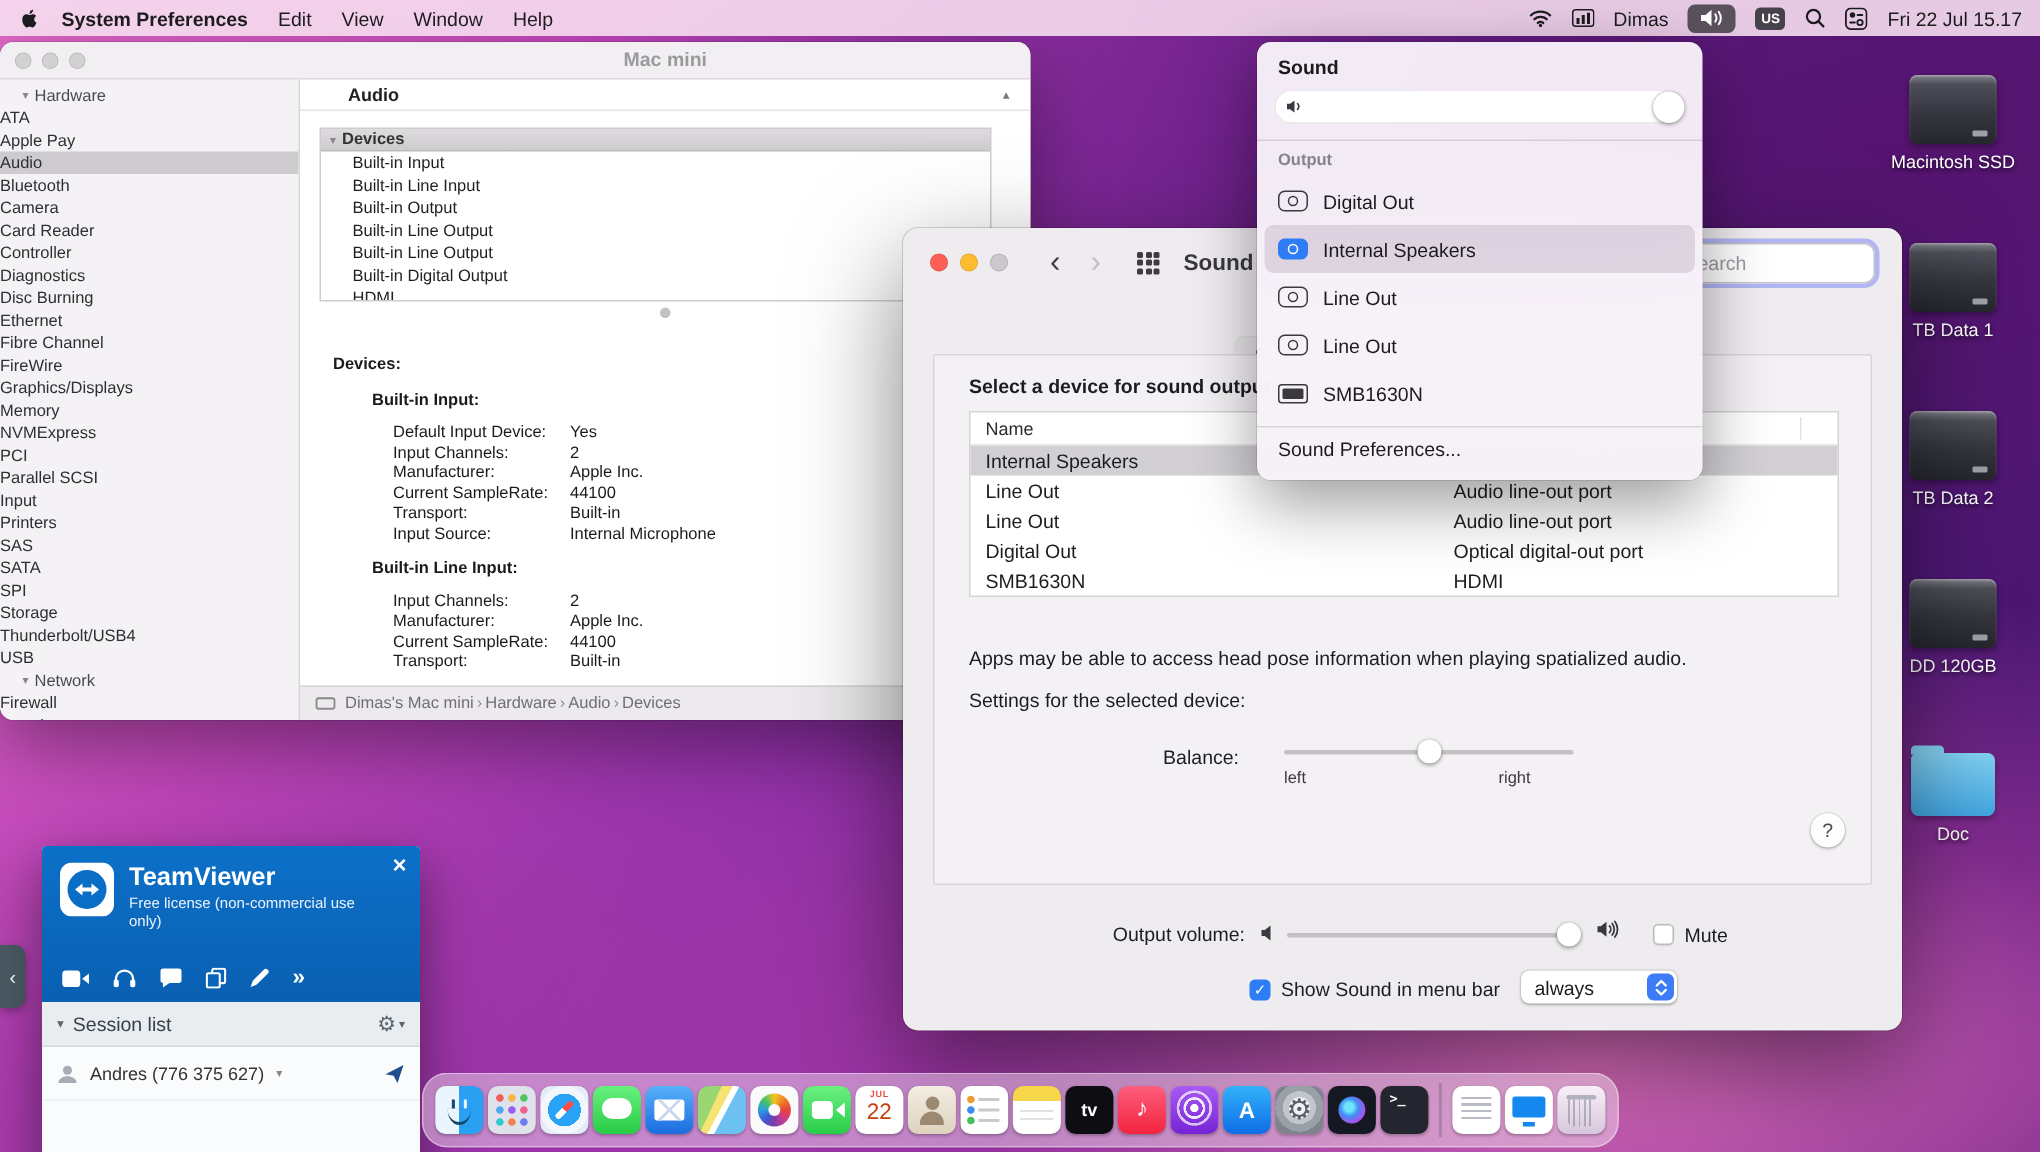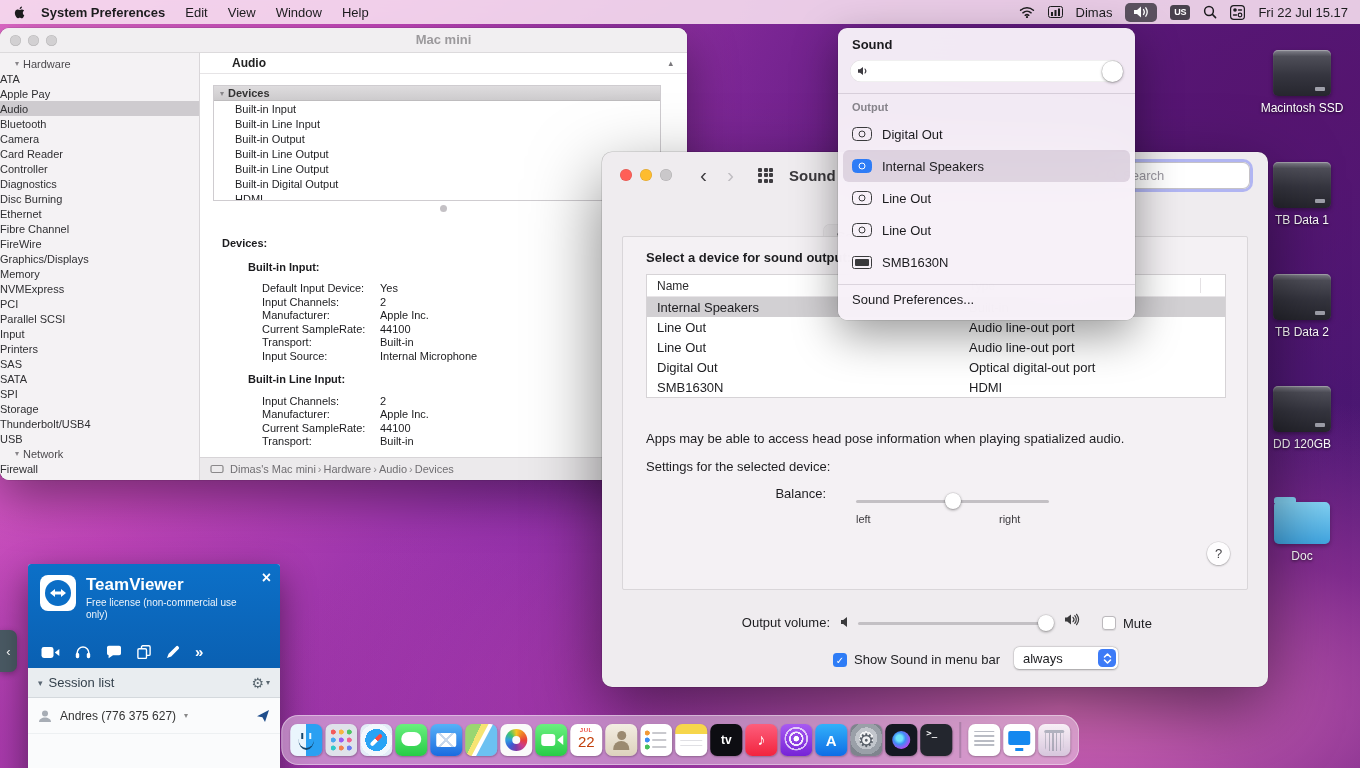--- a/index.html
+++ b/index.html
@@ -94,21 +94,21 @@
   .sw-thead{height:22px;display:flex;align-items:center;border-bottom:1px solid #e8e5e8;position:relative;
     font-size:12px;color:#2c2c2e}
   .sw-thead::before{content:"";position:absolute;left:320px;top:3px;bottom:3px;width:1px;background:#e4e1e4}
   .sw-thead::after{content:"";position:absolute;left:553px;top:3px;bottom:3px;width:1px;background:#e4e1e4}
   .th:first-child{padding-left:10px;width:322px}
   .tr{height:20px;display:flex;align-items:center;font-size:13px;color:#1d1d20}
   .tr.sel{background:#d2d0d3}
   .td-name{padding-left:10px;width:322px}
   .sw-note{position:absolute;left:23px;top:194px;font-size:13px;color:#1d1d20;white-space:nowrap}
   .sw-settings{position:absolute;left:23px;top:222px;font-size:13px;color:#1d1d20}
-  .sw-balance-label{position:absolute;left:23px;top:249px;width:180px;text-align:right;font-size:13px;color:#1d1d20}
+  .sw-balance-label{position:absolute;left:23px;top:260px;width:180px;text-align:right;font-size:13px;color:#1d1d20}
   .sw-balance{position:absolute;left:233px;top:255px;width:193px;height:18px}
   .track{position:absolute;left:0;right:0;top:8px;height:3px;background:#c3c0c4;border-radius:2px}
   .tick{position:absolute;left:50%;top:3px;width:1.5px;height:12px;background:#a9a6aa;margin-left:-0.75px}
   .knob{position:absolute;top:1px;width:16px;height:16px;border-radius:50%;background:#fff;
     box-shadow:0 1px 3px rgba(0,0,0,0.4),0 0 0 0.5px rgba(0,0,0,0.1)}
   .sw-bal-left{position:absolute;left:233px;top:276px;font-size:11px;color:#3c3a3e}
   .sw-bal-right{position:absolute;left:376px;top:276px;width:50px;text-align:left;font-size:11px;color:#3c3a3e}
   .sw-help{position:absolute;left:584px;top:305px;width:23px;height:23px;border-radius:50%;background:#fefdfe;
     box-shadow:0 1px 2px rgba(0,0,0,0.25),0 0 0 0.5px rgba(0,0,0,0.12);
     display:flex;align-items:center;justify-content:center;font-size:13px;color:#48464a}

